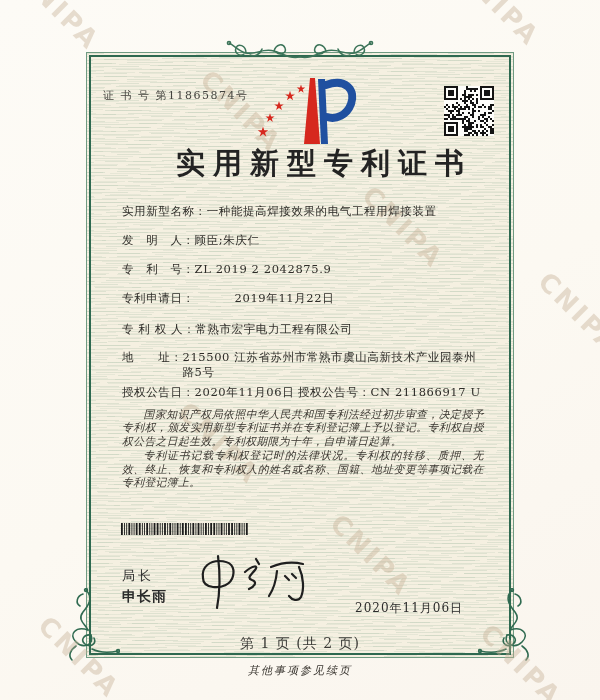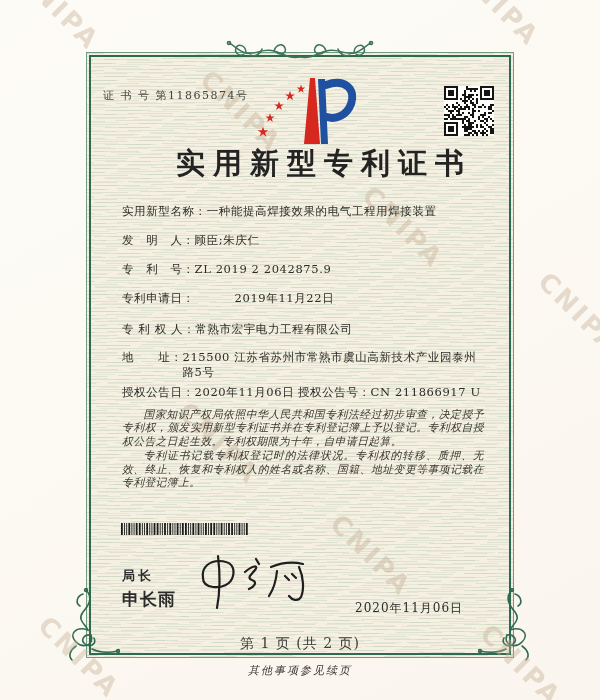--- a/index.html
+++ b/index.html
@@ -41,22 +41,22 @@
   .r5{top:322px;} .r6{top:350px;} .r6 .fvalue{max-width:302px;}
   .r7{top:385px;} .r7b{left:298px;top:385px;}
 
   .paras{position:absolute;left:122px;top:408px;width:362px;}
   .paras p{margin:0 0 1px 0;font-size:10.8px;line-height:13.4px;text-indent:2em;
            font-style:italic;letter-spacing:0.4px;color:#3a3630;text-align:justify;}
 
   .barcode{position:absolute;left:121px;top:523px;width:128px;height:12px;}
 
   .signer-title{position:absolute;left:122px;top:567px;font-size:13px;letter-spacing:3px;
-        font-family:"DejaVu Sans","Liberation Sans",sans-serif;font-weight:700;color:#2b2b2b;}
-  .signer-name{position:absolute;left:122px;top:588px;font-size:17px;letter-spacing:1px;
+        font-family:"DejaVu Sans","Liberation Sans",sans-serif;font-weight:400;color:#2b2b2b;}
+  .signer-name{position:absolute;left:122px;top:588px;font-size:14px;letter-spacing:1px;
         font-family:"DejaVu Sans","Liberation Sans",sans-serif;font-weight:600;color:#2b2b2b;}
   .signature{position:absolute;left:193px;top:554px;}
   .issue-date{position:absolute;left:355px;top:600px;font-size:12px;letter-spacing:1px;color:#2b2b2b;}
 
   .page-info{position:absolute;left:0;top:635px;width:600px;text-align:center;
              font-size:14px;letter-spacing:1px;color:#3a3a36;}
   .cont-note{position:absolute;left:0;top:663px;width:600px;text-align:center;
              font-size:11px;font-style:italic;letter-spacing:2px;color:#3a3630;}
 
   .orn-top{position:absolute;left:225px;top:37px;}

